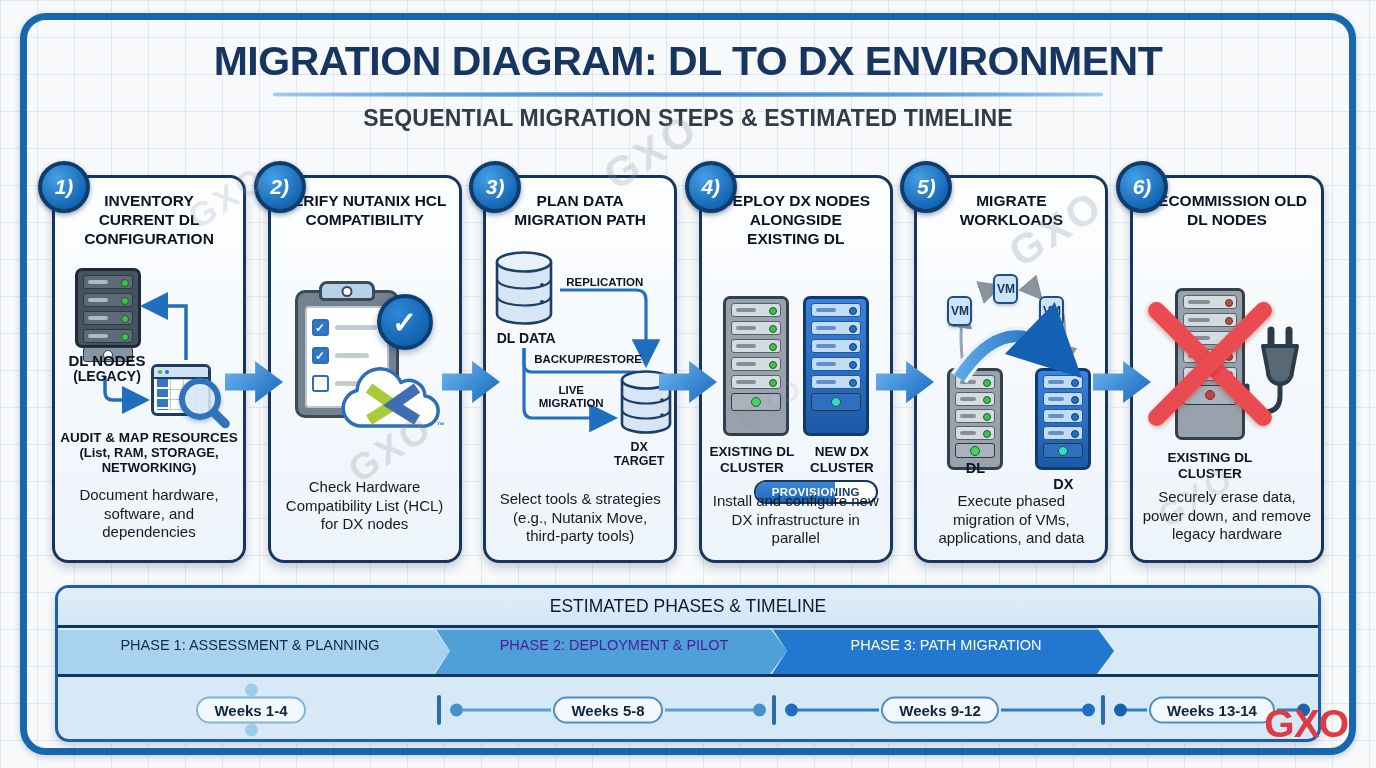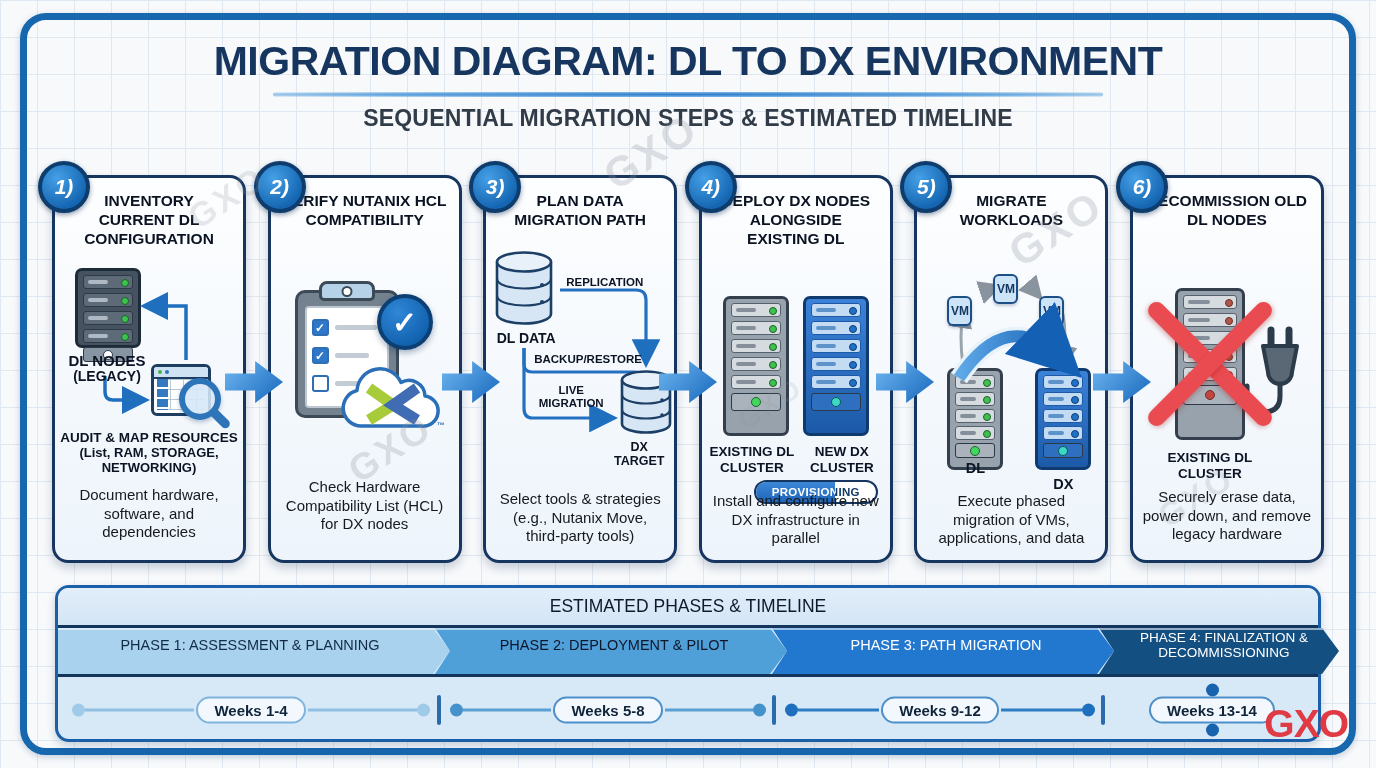--- a/index.html
+++ b/index.html
@@ -361,26 +361,25 @@
   <div class="flow-arrow" style="left:419px;"></div>
   <div class="flow-arrow" style="left:636px;"></div>
   <div class="flow-arrow" style="left:853px;"></div>
   <div class="flow-arrow" style="left:1070px;"></div>
 </div>
 
 <div class="tl">
   <div class="tl-hd">ESTIMATED PHASES &amp; TIMELINE</div>
   <div class="phases">
     <div class="phase" style="width: 392px; background: rgb(169, 210, 238); color: rgb(18, 44, 71);">PHASE 1: ASSESSMENT &amp; PLANNING</div>
-    <div class="phase" style="width: 352px; background: rgb(79, 159, 217); color: #0f172a;">PHASE 2: DEPLOYMENT &amp; PILOT</div>
+    <div class="phase" style="width: 352px; background: rgb(79, 159, 217); color: #4c1d95;">PHASE 2: DEPLOYMENT &amp; PILOT</div>
     <div class="phase" style="width: 342px; background: rgb(34, 119, 207); color: rgb(255, 255, 255);">PHASE 3: PATH MIGRATION</div>
-    <div class="phase" style="width: 240px; font-size: 13.5px; padding-right: 14px; background: rgb(20, 79, 130); color: rgb(255, 255, 255);">PHASE 4: FINALIZATION &amp; DECOMMISSIONING</div>
   </div>
   <div class="weeks">
-    <div class="seg s1" style="left:14px;width:358px;">
+    <div class="seg s1" style="left:14px;width:358px;flex-direction:column;">
       <div class="dot"></div>
         <div class="tline"></div>
       <div class="pill">Weeks 1-4</div>
       <div class="tline"></div>
         <div class="dot"></div>
     </div>
     <div class="divbar" style="left:379px;"></div>
     <div class="seg s2" style="left:392px;width:316px;">
       <div class="dot"></div>
         <div class="tline"></div>
@@ -390,21 +389,21 @@
     </div>
     <div class="divbar" style="left:714px;"></div>
     <div class="seg s3" style="left:727px;width:310px;">
       <div class="dot"></div>
         <div class="tline"></div>
       <div class="pill">Weeks 9-12</div>
       <div class="tline"></div>
         <div class="dot"></div>
     </div>
     <div class="divbar" style="left:1043px;"></div>
-    <div class="seg s4" style="left:1056px;width:196px;flex-direction:column;">
+    <div class="seg s4" style="left:1056px;width:196px;">
       <div class="dot"></div>
         <div class="tline"></div>
       <div class="pill">Weeks 13-14</div>
       <div class="tline"></div>
         <div class="dot"></div>
     </div>
   </div>
 </div>
 
 <div class="gxo">GXO</div>

